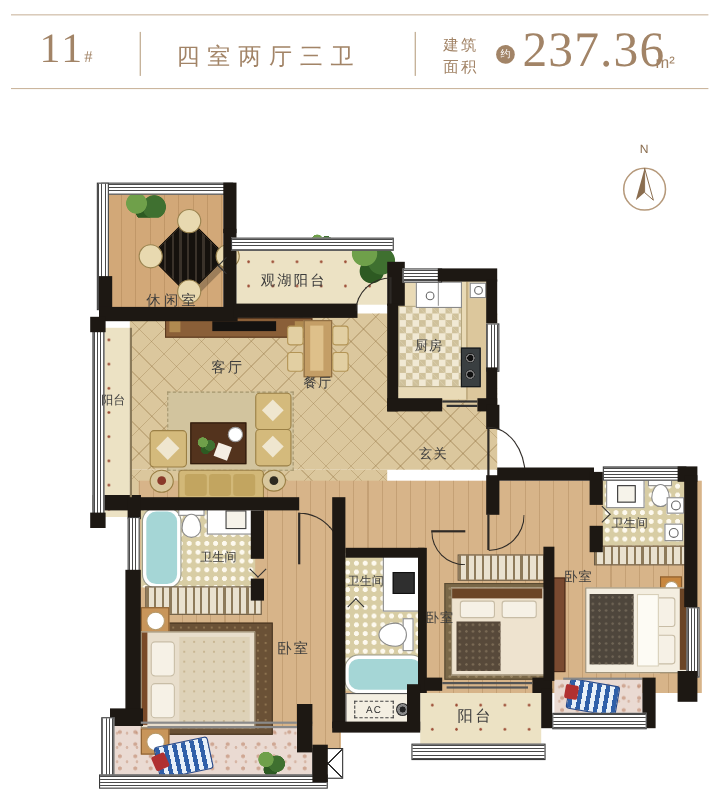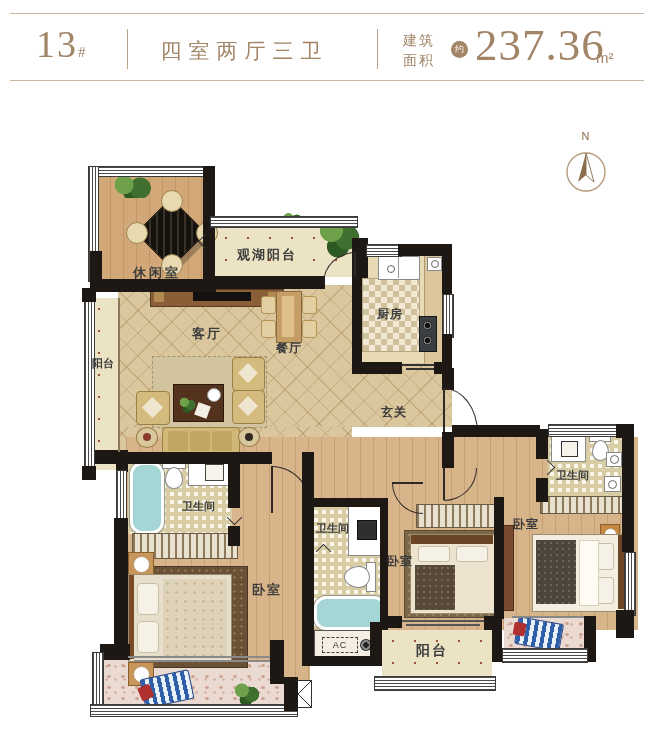--- a/index.html
+++ b/index.html
@@ -25,21 +25,21 @@
   .floor-mosaic{background-color:#d8cda4;background-image:radial-gradient(circle,#fdf9ee 2px,transparent 2.5px);background-size:8px 8px;}
   .floor-checker{background-color:#f1e9d4;background-image:
       linear-gradient(45deg,#cfc19b 25%,transparent 25% 75%,#cfc19b 75%),
       linear-gradient(45deg,#cfc19b 25%,transparent 25% 75%,#cfc19b 75%);
       background-position:0 0,6px 6px;background-size:12px 12px;border:1px solid #b6a77f;}
   .floor-pink{background-color:#eadad2;background-image:
       radial-gradient(circle,rgba(185,125,95,.55) 1.5px,transparent 2px),
       radial-gradient(circle,rgba(185,125,95,.40) 1px,transparent 1.5px);
       background-size:14px 11px,9px 13px;}
   .floor-tile{background:#e9dab6;}
-  .lbl{position:absolute;color:#3c3c3c;font-weight:700;white-space:nowrap;}
+  .lbl{position:absolute;color:#3c3c3c;font-weight:400;white-space:nowrap;}
   .arcTR{border-top:1.6px solid #2e2a26;border-right:1.6px solid #2e2a26;border-top-right-radius:100% 100%;}
   .arcTL{border-top:1.6px solid #2e2a26;border-left:1.6px solid #2e2a26;border-top-left-radius:100% 100%;}
   .arcBL{border-bottom:1.6px solid #2e2a26;border-left:1.6px solid #2e2a26;border-bottom-left-radius:100% 100%;}
   .arcBR{border-bottom:1.6px solid #2e2a26;border-right:1.6px solid #2e2a26;border-bottom-right-radius:100% 100%;}
   .leaf{background:#2e2a26;}
   .chev{width:10px;height:10px;border-top:1.6px solid #333;border-right:1.6px solid #333;}
   .tub{background:#a5d6d6;border:3px solid #fff;border-radius:12px;box-shadow:0 0 0 1px #9a9a8a;}
   .toilet-tank{background:#fff;border:1px solid #8a8a8a;}
   .toilet-bowl{background:#fff;border:1px solid #8a8a8a;border-radius:50% 50% 50% 50%/60% 60% 40% 40%;}
   .sinkbox{background:#fff;border:1px solid #8a8a8a;}
@@ -53,21 +53,21 @@
   .xbox{background:#fff;border:1.5px solid #333;
         background-image:linear-gradient(45deg,transparent 48.5%,#333 48.5% 51.5%,transparent 51.5%),
                          linear-gradient(-45deg,transparent 48.5%,#333 48.5% 51.5%,transparent 51.5%);}
 </style>
 </head>
 <body>
 
 <div class="abs rule" style="left:10px;top:13px;width:634px;"></div>
 <div class="abs rule" style="left:10px;top:80px;width:634px;"></div>
 
-<div class="abs accent serif" style="left:36px;top:22px;font-size:38px;letter-spacing:2px;"><span>13</span><span style="font-size:15px;letter-spacing:0;">#</span></div>
+<div class="abs accent serif" style="left:36px;top:22px;font-size:38px;letter-spacing:2px;"><span>11</span><span style="font-size:15px;letter-spacing:0;">#</span></div>
 
 <div class="abs vdiv" style="left:127px;top:29px;height:40px;"></div>
 
 <div class="abs accent" style="left:152px;top:37px;width:185px;text-align:center;font-size:21px;letter-spacing:7px;font-weight:500;">四室两厅三卫</div>
 
 <div class="abs vdiv" style="left:377px;top:29px;height:40px;"></div>
 
 <div class="abs accent" style="left:403px;top:31px;font-size:14px;line-height:1.4;letter-spacing:2px;">
   <div>建筑</div>
   <div>面积</div>

